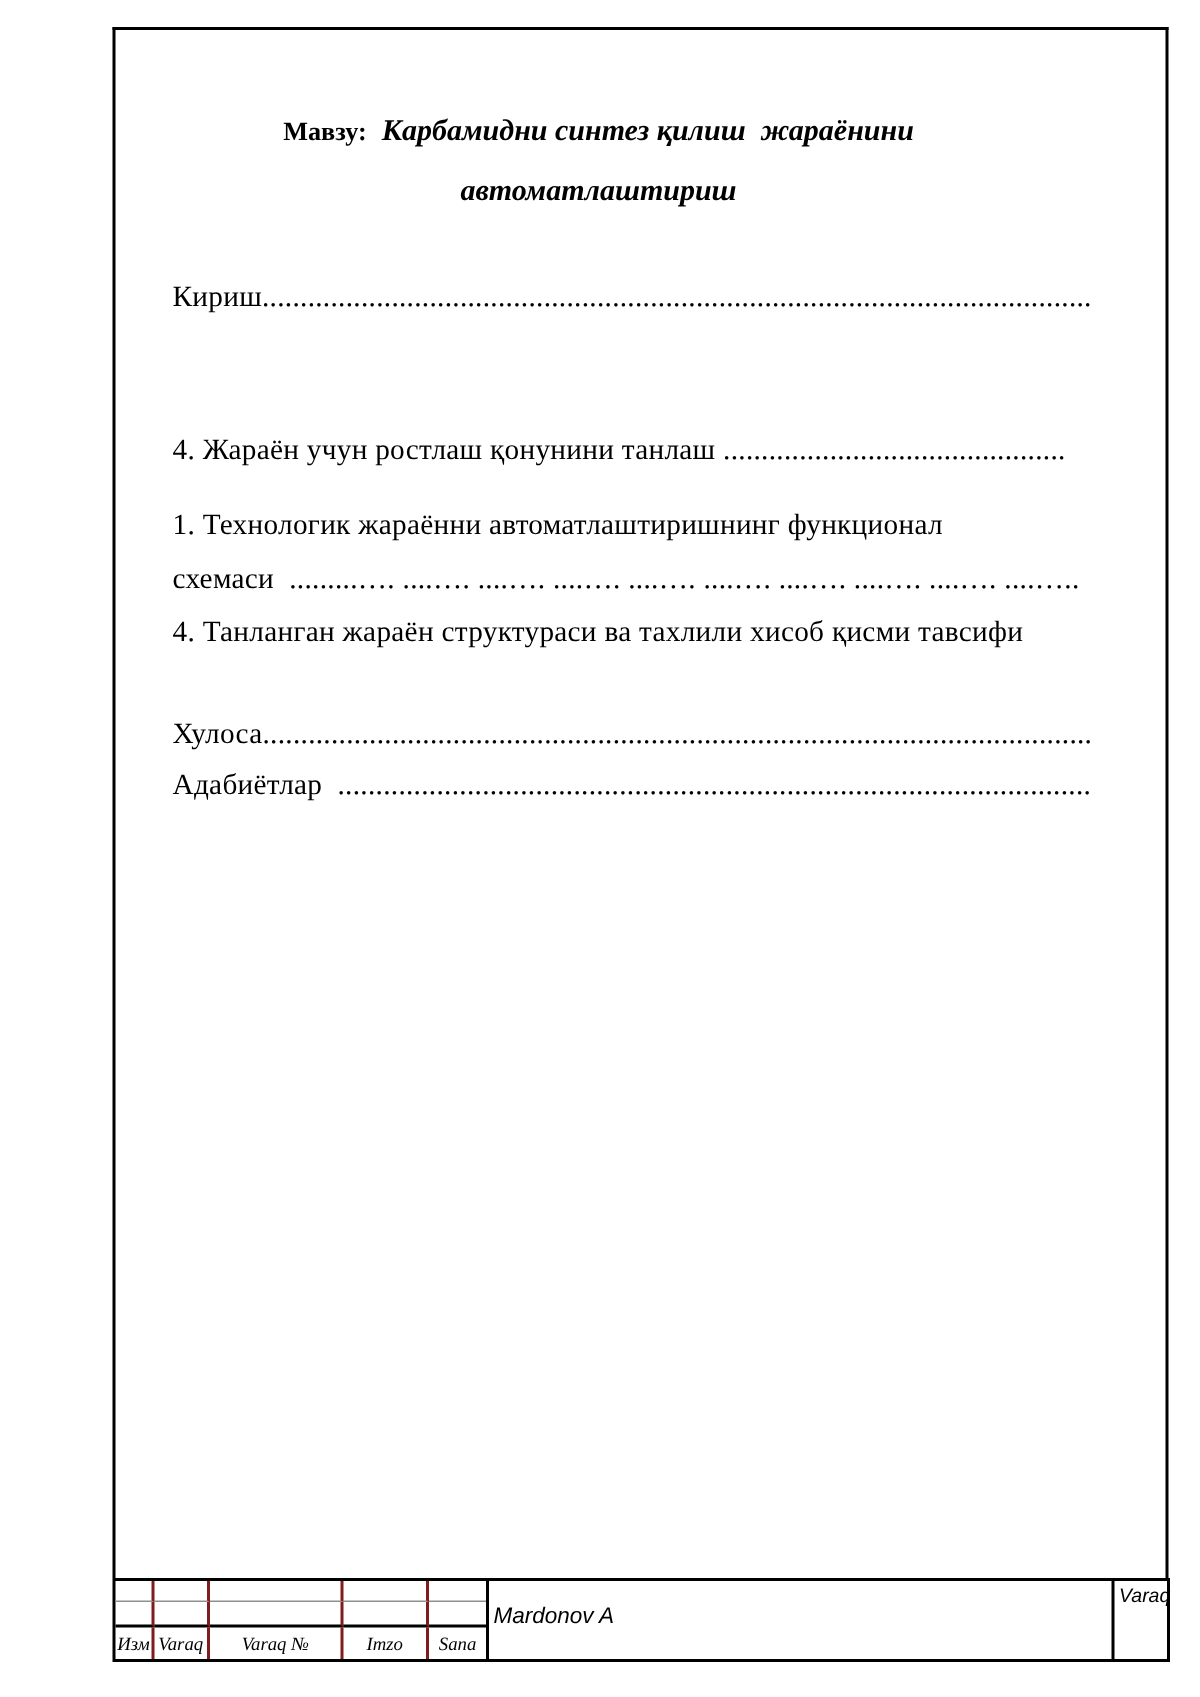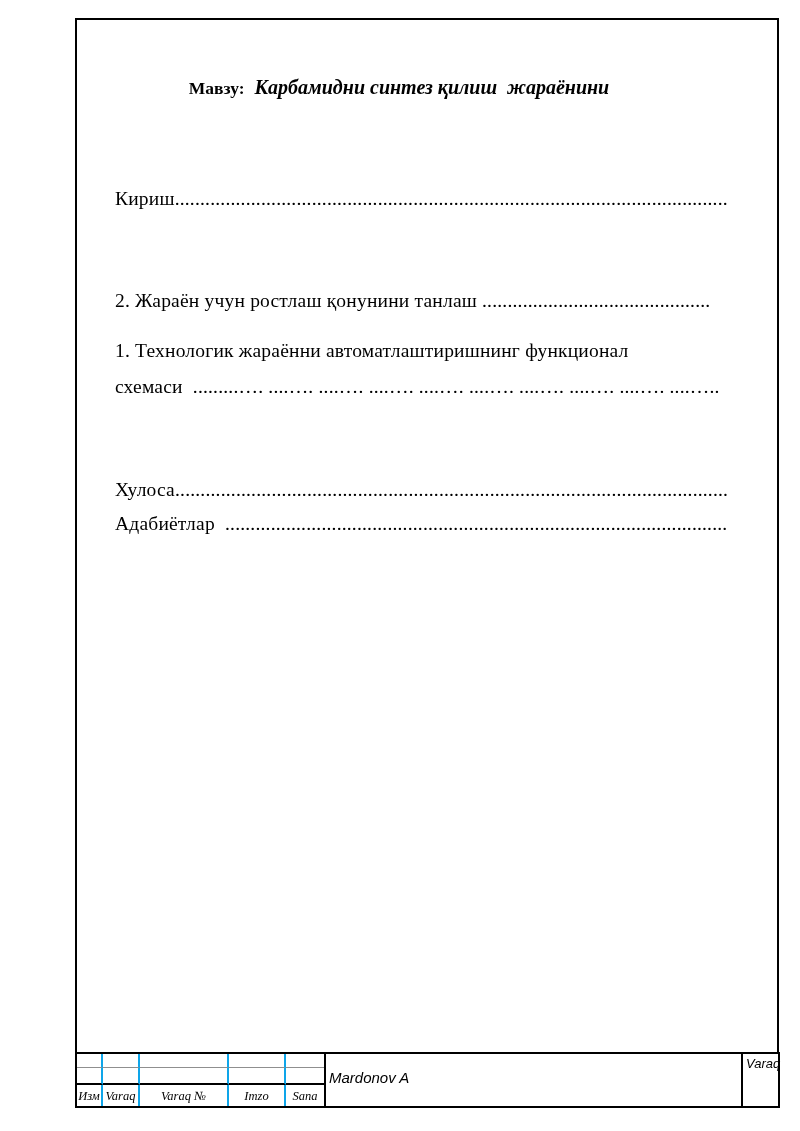--- a/index.html
+++ b/index.html
@@ -60,21 +60,21 @@
   }
   .stamp-left {
     flex:0 0 249px; width:249px;
     border-right:2px solid #000;
     box-sizing:border-box;
     display:grid;
     grid-template-columns:26px 37px 89px 57px 1fr;
     grid-template-rows:14px 17px 1fr;
   }
   .sc { box-sizing:border-box; }
-  .sc.vr  { border-right:2px solid #0ea5e9; }
+  .sc.vr  { border-right:2px solid #7f1d1d; }
   .sc.r1  { border-bottom:1px solid #8f8f8f; }
   .sc.r2  { border-bottom:2px solid #000; }
   .sc.lbl {
     display:flex; align-items:center; justify-content:center;
     font-style:italic; font-size:12.5px;
     font-family:"Liberation Serif", serif;
     padding-top:1px;
   }
   .stamp-middle { flex:1 1 auto; position:relative; }
   .author-name {
@@ -93,27 +93,29 @@
     padding:2px 0 0 3px;
   }
 </style>
 </head>
 <body>
 
 <div class="frame"></div>
 
 <div class="title-block">
   <div class="title-line1"><span class="title-prefix">Мавзу:</span><span class="title-main">Карбамидни синтез қилиш  жараёнини</span></div>
+  <div class="title-line2">автоматлаштириш</div>
 </div>
 
 <div class="toc">
   <div class="toc-line l0">Кириш........................................................................................................................................</div>
-  <div class="toc-line l2">2. Жараён учун ростлаш қонунини танлаш .............................................</div>
+  <div class="toc-line l2">4. Жараён учун ростлаш қонунини танлаш .............................................</div>
   <div class="toc-line l3">1. Технологик жараённи автоматлаштиришнинг функционал</div>
   <div class="toc-line l4">схемаси  .........…. ....…. ....…. ....…. ....…. ....…. ....…. ....…. ....…. ....…..</div>
+  <div class="toc-line l5">4. Танланган жараён структураси ва тахлили хисоб қисми тавсифи</div>
   <div class="toc-line l6">Хулоса..........................................................................................................................................</div>
   <div class="toc-line l7">Адабиётлар  .............................................................................................................................</div>
 </div>
 
 <div class="stamp">
   <div class="stamp-left">
 
     <div class="sc vr r1"></div>
     <div class="sc vr r1"></div>
     <div class="sc vr r1"></div>

